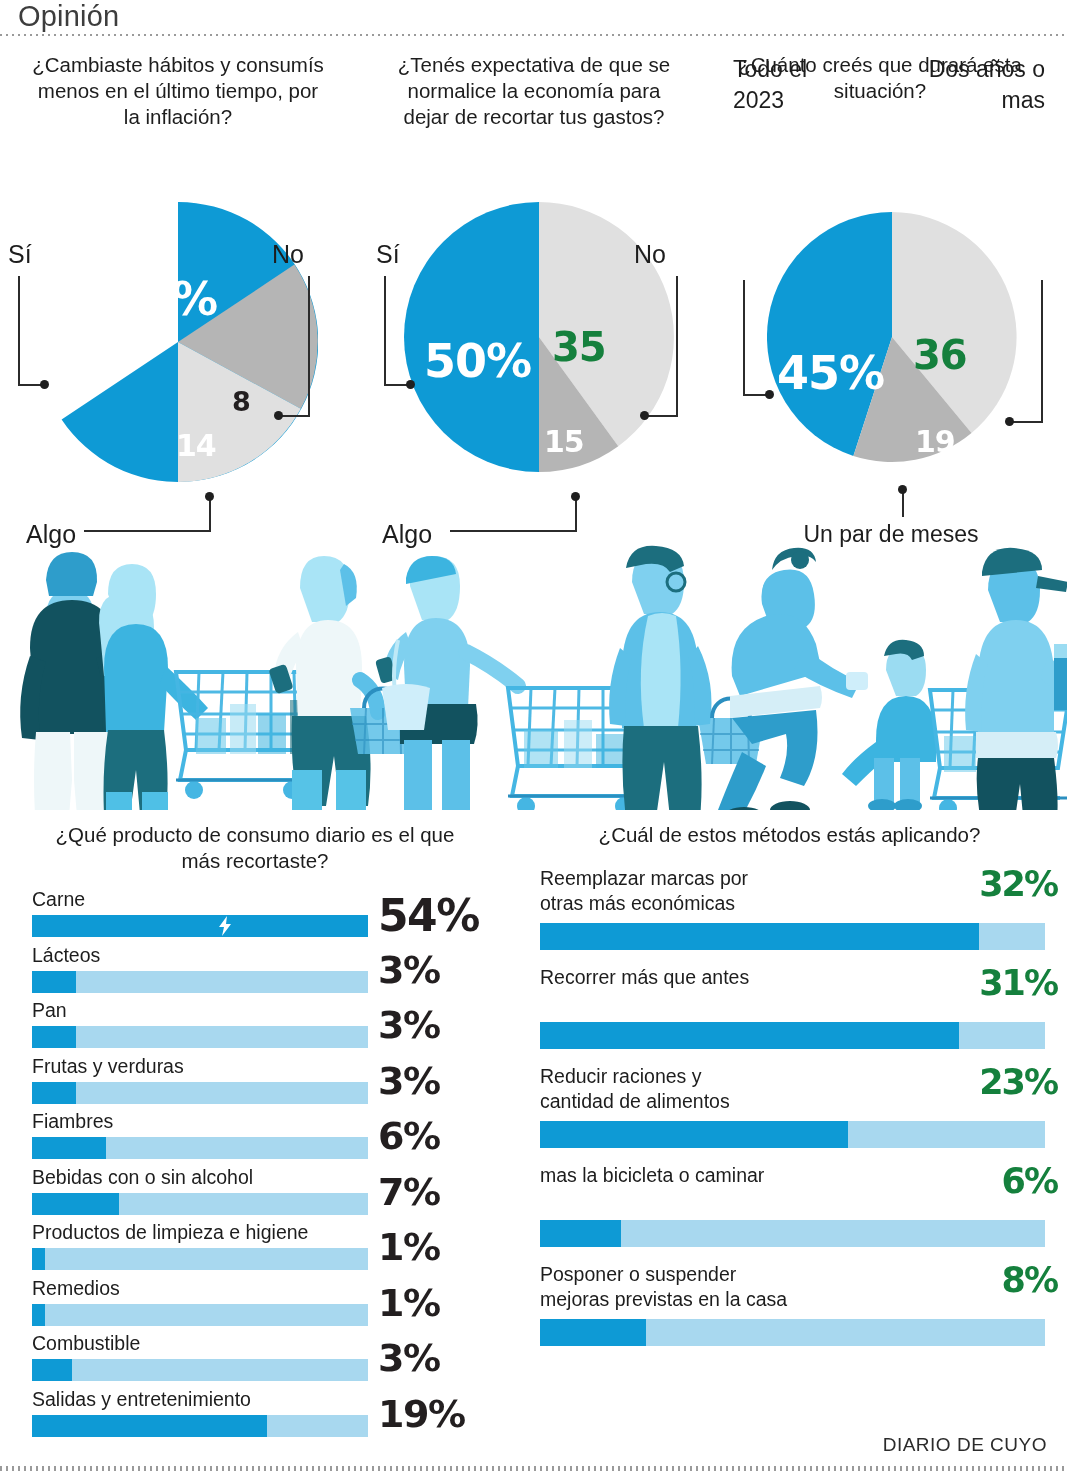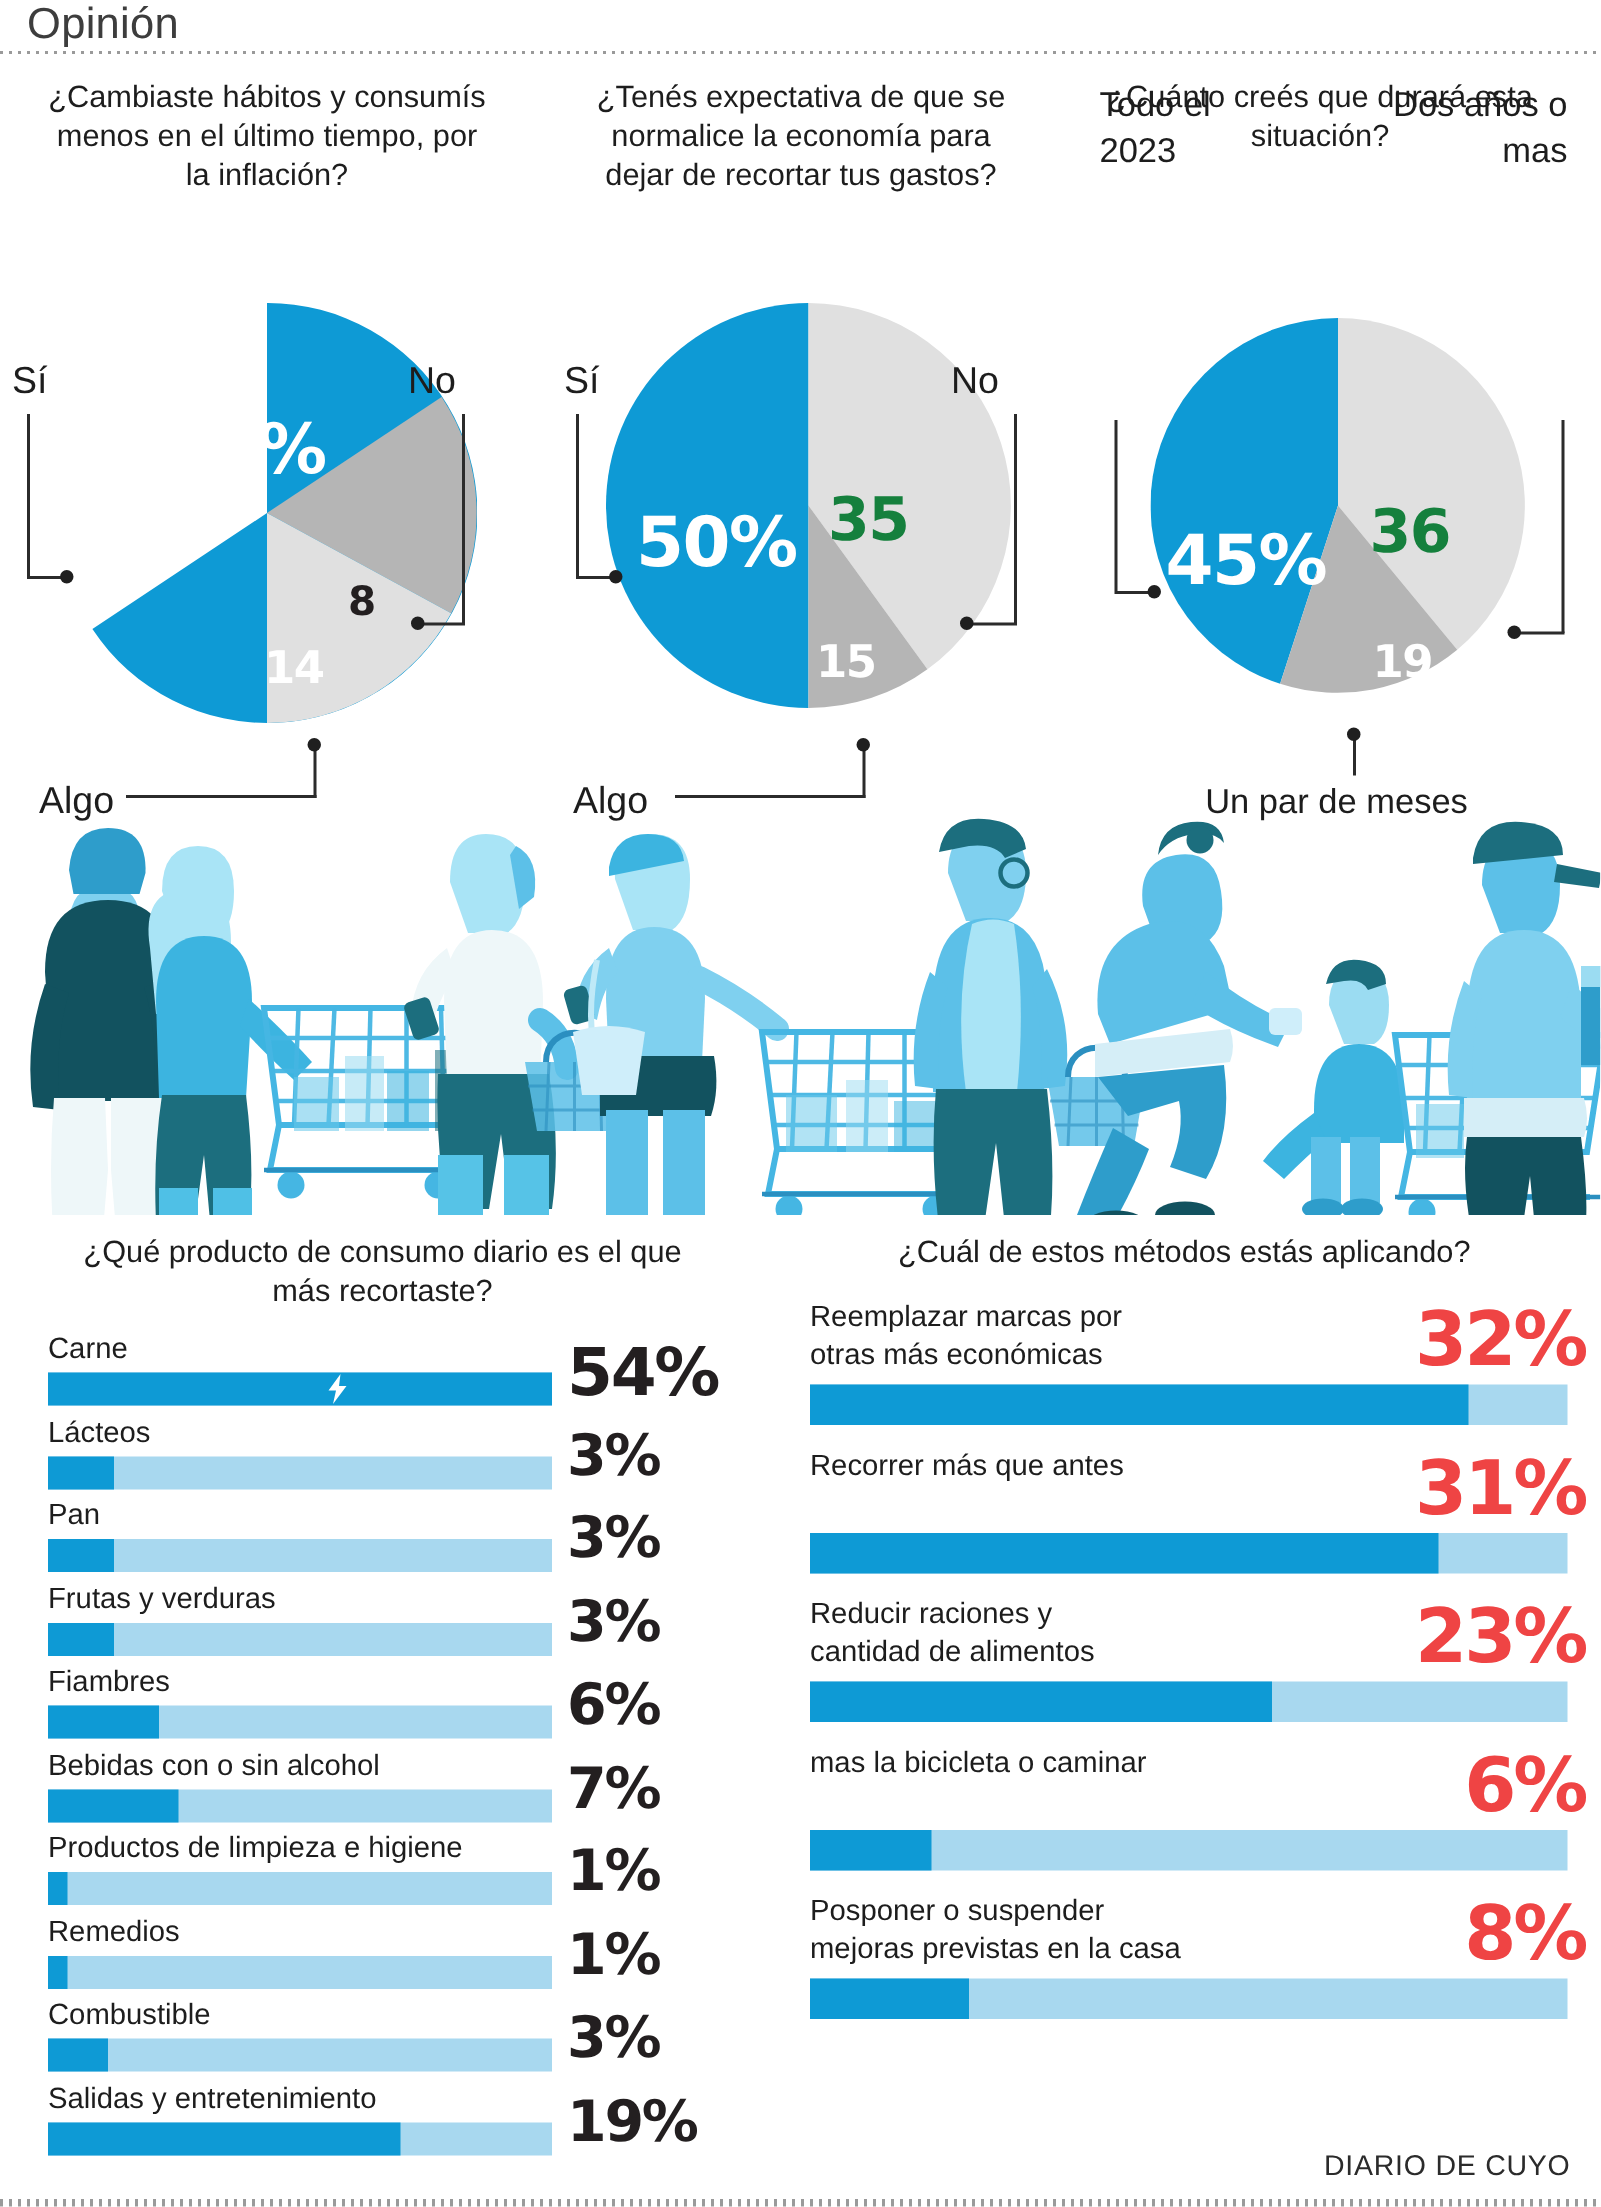--- a/index.html
+++ b/index.html
@@ -105,21 +105,21 @@
     position:absolute;left:28px;top:0px;font-size:19.5px;line-height:25px;
     color:#1d1d1d;width:330px;
   }
   .rrow .track{
     position:absolute;left:28px;top:57px;width:505px;height:27px;background:#a8d8ef;
   }
   .rrow .fill{position:absolute;left:0;top:0;height:27px;background:#0e9ad5;}
   .rrow .pct{
     position:absolute;right:10px;top:-2px;
     font-family:"DejaVu Sans", sans-serif;font-weight:800;
-    font-size:50px;color:#ef4444;letter-spacing:-2px;text-align:right;
+    font-size:35px;color:#15803d;letter-spacing:-2px;text-align:right;
   }
 
   .footer-credit{
     position:absolute;right:20px;top:1434px;
     font-size:19px;color:#2b2b2b;letter-spacing:0.5px;
     font-family:"Liberation Sans", sans-serif;
   }
 </style>
 </head>
 <body>

